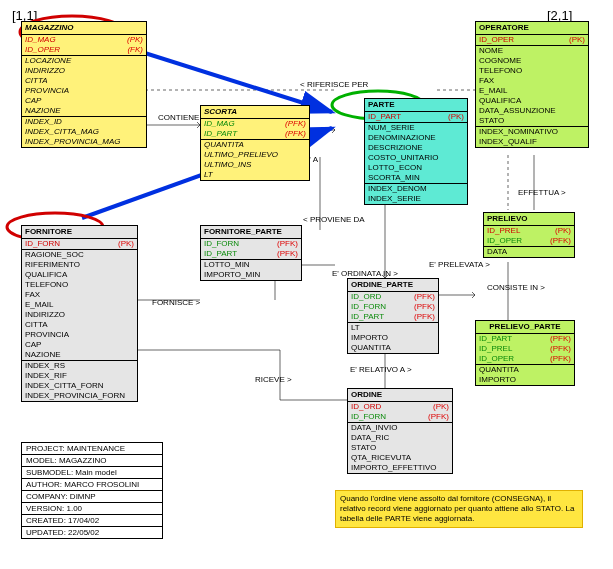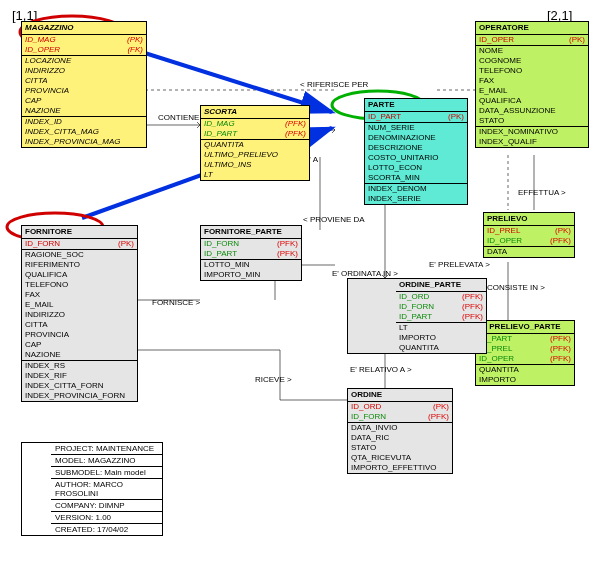--- a/index.html
+++ b/index.html
@@ -11,21 +11,21 @@
   .entity .row .tag{color:#d00;white-space:pre;}
   .entity .idx{padding:0 3px;height:10px;}
   .bg-yellow{background:#fff27a;font-style:italic;}
   .bg-green{background:#e5e5e5;}
   .bg-red{background:#5eead4;margin-left:29px;}
   .bg-cyan{background:#bef264;}
   .fg-green{color:#0a8a0a;}
   .fg-red{color:#d00000;}
   .note{position:absolute;background:#ffe640;border:1px solid #e0b000;padding:3px 4px;font-size:8px;line-height:10px;}
   .info{position:absolute;border:1px solid #000;font-size:8px;background:#fff;}
-  .info div{border-bottom:1px solid #000;padding:1px 4px;margin-left:29px;}
+  .info div{border-bottom:1px solid #000;padding:1px 4px;}
   .info div:last-child{border-bottom:none;}
   .rel{position:absolute;font-size:8px;color:#000;}
   .pagenum{position:absolute;font-size:13px;}
   svg{position:absolute;left:0;top:0;pointer-events:none;}
 </style>
 </head>
 <body>
 <div id="stage">
   <span class="pagenum" style="left:12px;top:8px;">[1,1]</span>
   <span class="pagenum" style="left:547px;top:8px;">[2,1]</span>
@@ -313,21 +313,21 @@
       </div>
     <div class="sec"></div>
     <div class="row">
         <span>LOTTO_MIN</span>
       </div>
     <div class="row">
         <span>IMPORTO_MIN</span>
       </div>
   </div>
 
-  <div class="entity bg-green" style="left:347px;top:278px;width:90px;padding-left:48px;">
+  <div class="entity bg-green" style="left:347px;top:278px;width:90px;">
     <div class="title">ORDINE_PARTE</div>
     <div class="row">
         <span class="fg-green">ID_ORD</span>
         <span class="tag">(PFK)</span>
       </div>
     <div class="row">
         <span class="fg-green">ID_FORN</span>
         <span class="tag">(PFK)</span>
       </div>
     <div class="row">
@@ -375,15 +375,17 @@
   </div>
 
   <div class="info" style="left:21px;top:442px;width:140px;">
     <div>PROJECT: MAINTENANCE</div>
     <div>MODEL: MAGAZZINO</div>
     <div>SUBMODEL: Main model</div>
     <div>AUTHOR: MARCO FROSOLINI</div>
     <div>COMPANY: DIMNP</div>
     <div>VERSION: 1.00</div>
     <div>CREATED: 17/04/02</div>
-  </div>
-
+    <div>UPDATED: 22/05/02</div>
+  </div>
+
+  <div class="note" style="left:335px;top:490px;width:238px;">Quando l'ordine viene assolto dal fornitore (CONSEGNA), il relativo record viene aggiornato per quanto attiene allo STATO. La tabella delle PARTE viene aggiornata.</div>
 </div>
 
 </body></html>

